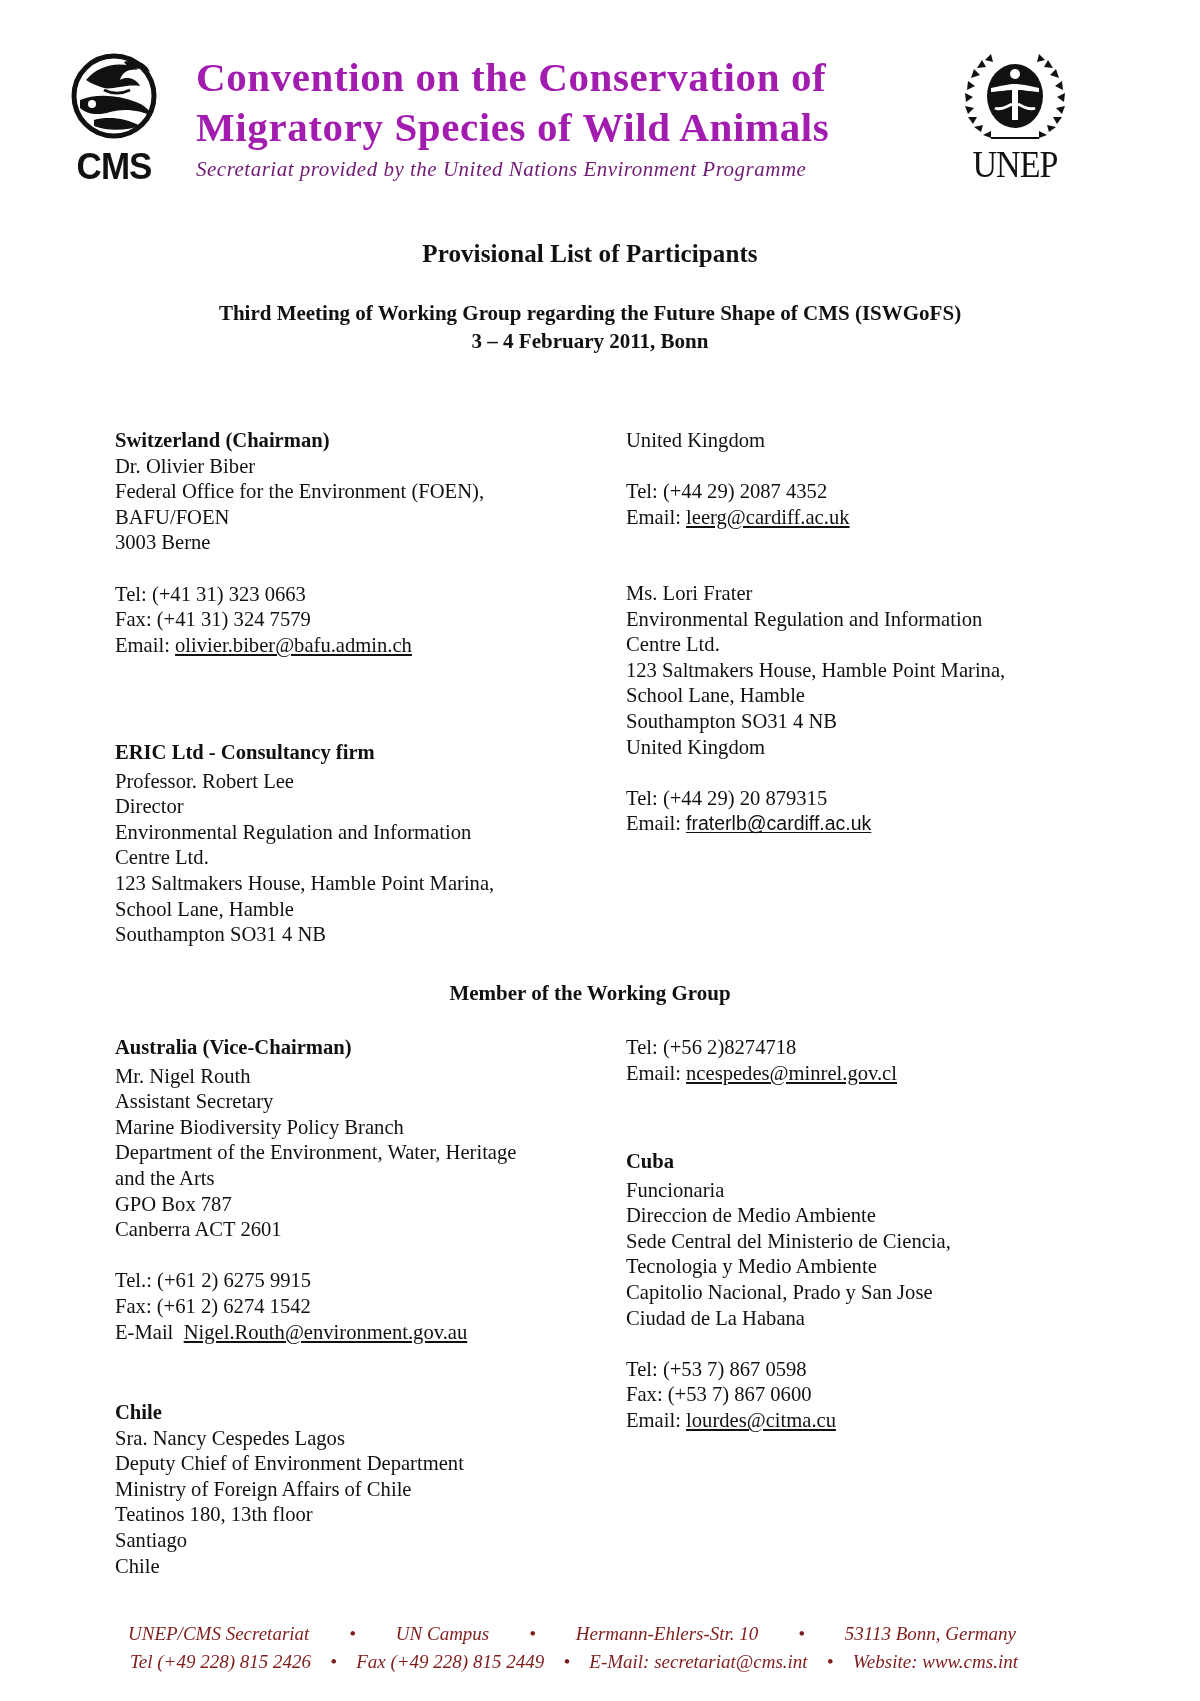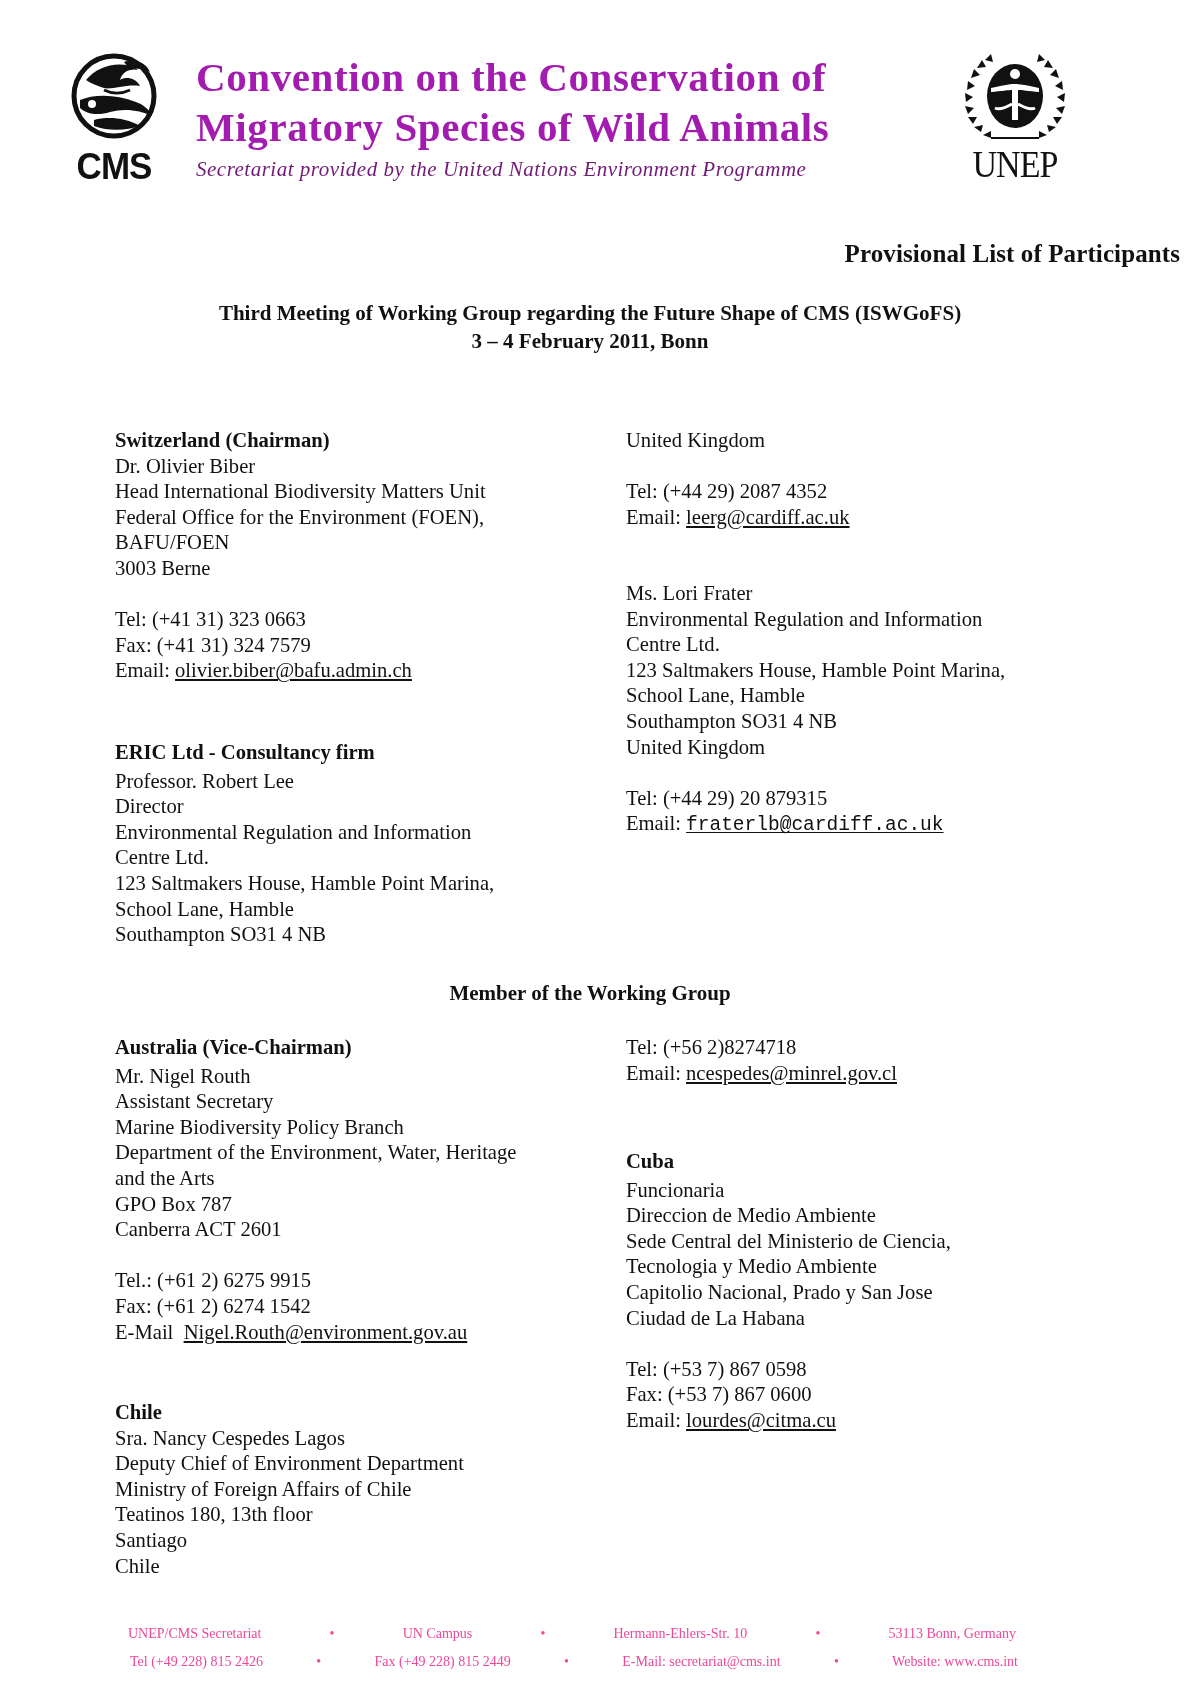--- a/index.html
+++ b/index.html
@@ -31,49 +31,50 @@
     white-space: nowrap;
   }
   .conv-sub {
     left: 196px; top: 156px; width: 730px;
     font-family: "Liberation Serif", serif; font-style: italic;
     font-size: 21px; line-height: 26px; letter-spacing: 0.5px; color: #701a75; white-space: nowrap;
   }
 
   
   .doc-title {
-    left: 0; top: 239px; width: 1180px; text-align: right;
+    left: 0; top: 239px; width: 1180px; text-align: center;
     font-weight: 700; font-size: 25px; line-height: 30px; letter-spacing: 0.1px;
   }
   .meeting {
     left: 0; top: 299px; width: 1180px; text-align: center;
     font-weight: 700; font-size: 21px; line-height: 28px;
   }
 
   
   .col { position: absolute; font-size: 20.6px; line-height: 25.6px; white-space: nowrap; }
   .col-left { left: 115px; width: 500px; }
   .col-right { left: 626px; width: 520px; }
   .block { position: absolute; left: 0; }
   .heading { font-weight: 700; font-size: 20.6px; line-height: 25.6px; }
   .heading.spaced { margin-bottom: 3px; }
   .line { display: block; min-height: 25.6px; }
   .gap { display: block; height: 25.6px; }
   .email-link { text-decoration: underline; text-underline-offset: 2px; color: #111; }
-  .email-link.sans { font-family: Liberation Mono, monospace; font-size: 19.5px; }
+  .email-link.sans { font-family: Liberation Sans, sans-serif; font-size: 19.5px; }
 
   .section-title {
     left: 0; top: 979px; width: 1180px; text-align: center;
     font-weight: 700; font-size: 21px; line-height: 28px;
   }
 
   
   .footer {
-    left: 120px; width: 900px; font-size: 14px; line-height: 24px; white-space: nowrap;
-    color: #ec4899;
+    left: 120px; width: 900px; font-size: 19px; line-height: 24px; white-space: nowrap;
+    color: #7f1d1d;
+    font-style: italic;
   }
   .footer-row { display: flex; justify-content: space-between; }
   .footer-1 { top: 1622px; left: 128px; width: 888px; }
   .footer-2 { top: 1650px; left: 130px; width: 888px; }
   .bullet { padding: 0 4px; }
 </style>
 </head>
 <body>
 
 <div id="cms-logo" class="abs">
@@ -133,21 +134,20 @@
 <div class="abs meeting">
   <div>Third Meeting of Working Group regarding the Future Shape of CMS (ISWGoFS)</div>
   <div>3 – 4 February 2011, Bonn</div>
 </div>
 
 <div class="col col-left" style="top:428px;">
 
   <div class="block" style="top:0;">
     <span class="line heading">Switzerland (Chairman)</span>
     <span class="line">Dr. Olivier Biber</span>
-    <span class="line">Head International Biodiversity Matters Unit</span>
     <span class="line">Federal Office for the Environment (FOEN),</span>
     <span class="line">BAFU/FOEN</span>
     <span class="line">3003 Berne</span>
     <span class="gap"></span>
     <span class="line"><span>Tel: </span><span>(+41 31) 323 0663</span></span>
     <span class="line"><span>Fax: </span><span>(+41 31) 324 7579</span></span>
     <span class="line"><span>Email: </span><a class="email-link">olivier.biber@bafu.admin.ch</a></span>
   </div>
 
   <div class="block" style="top:312px;">

